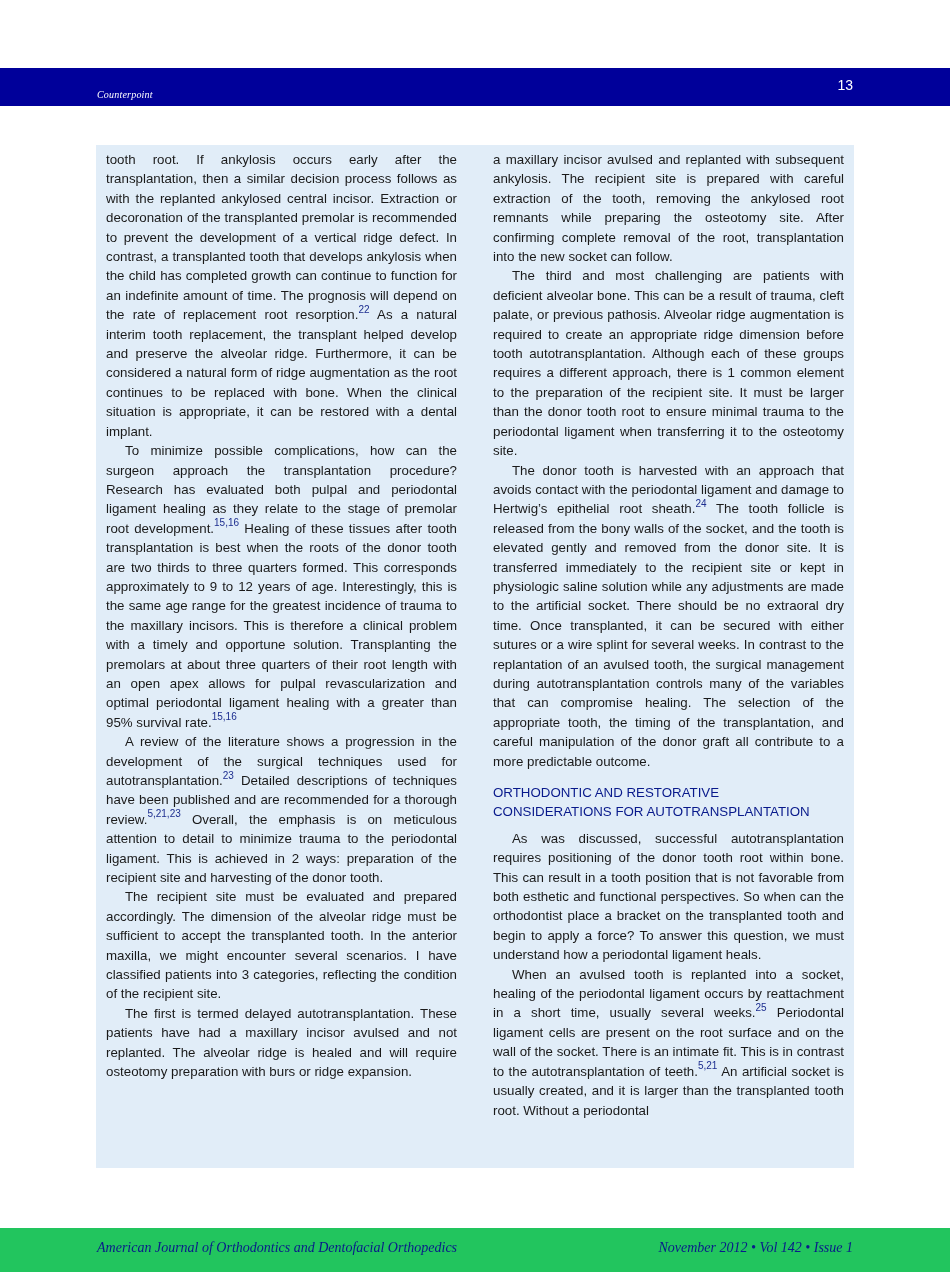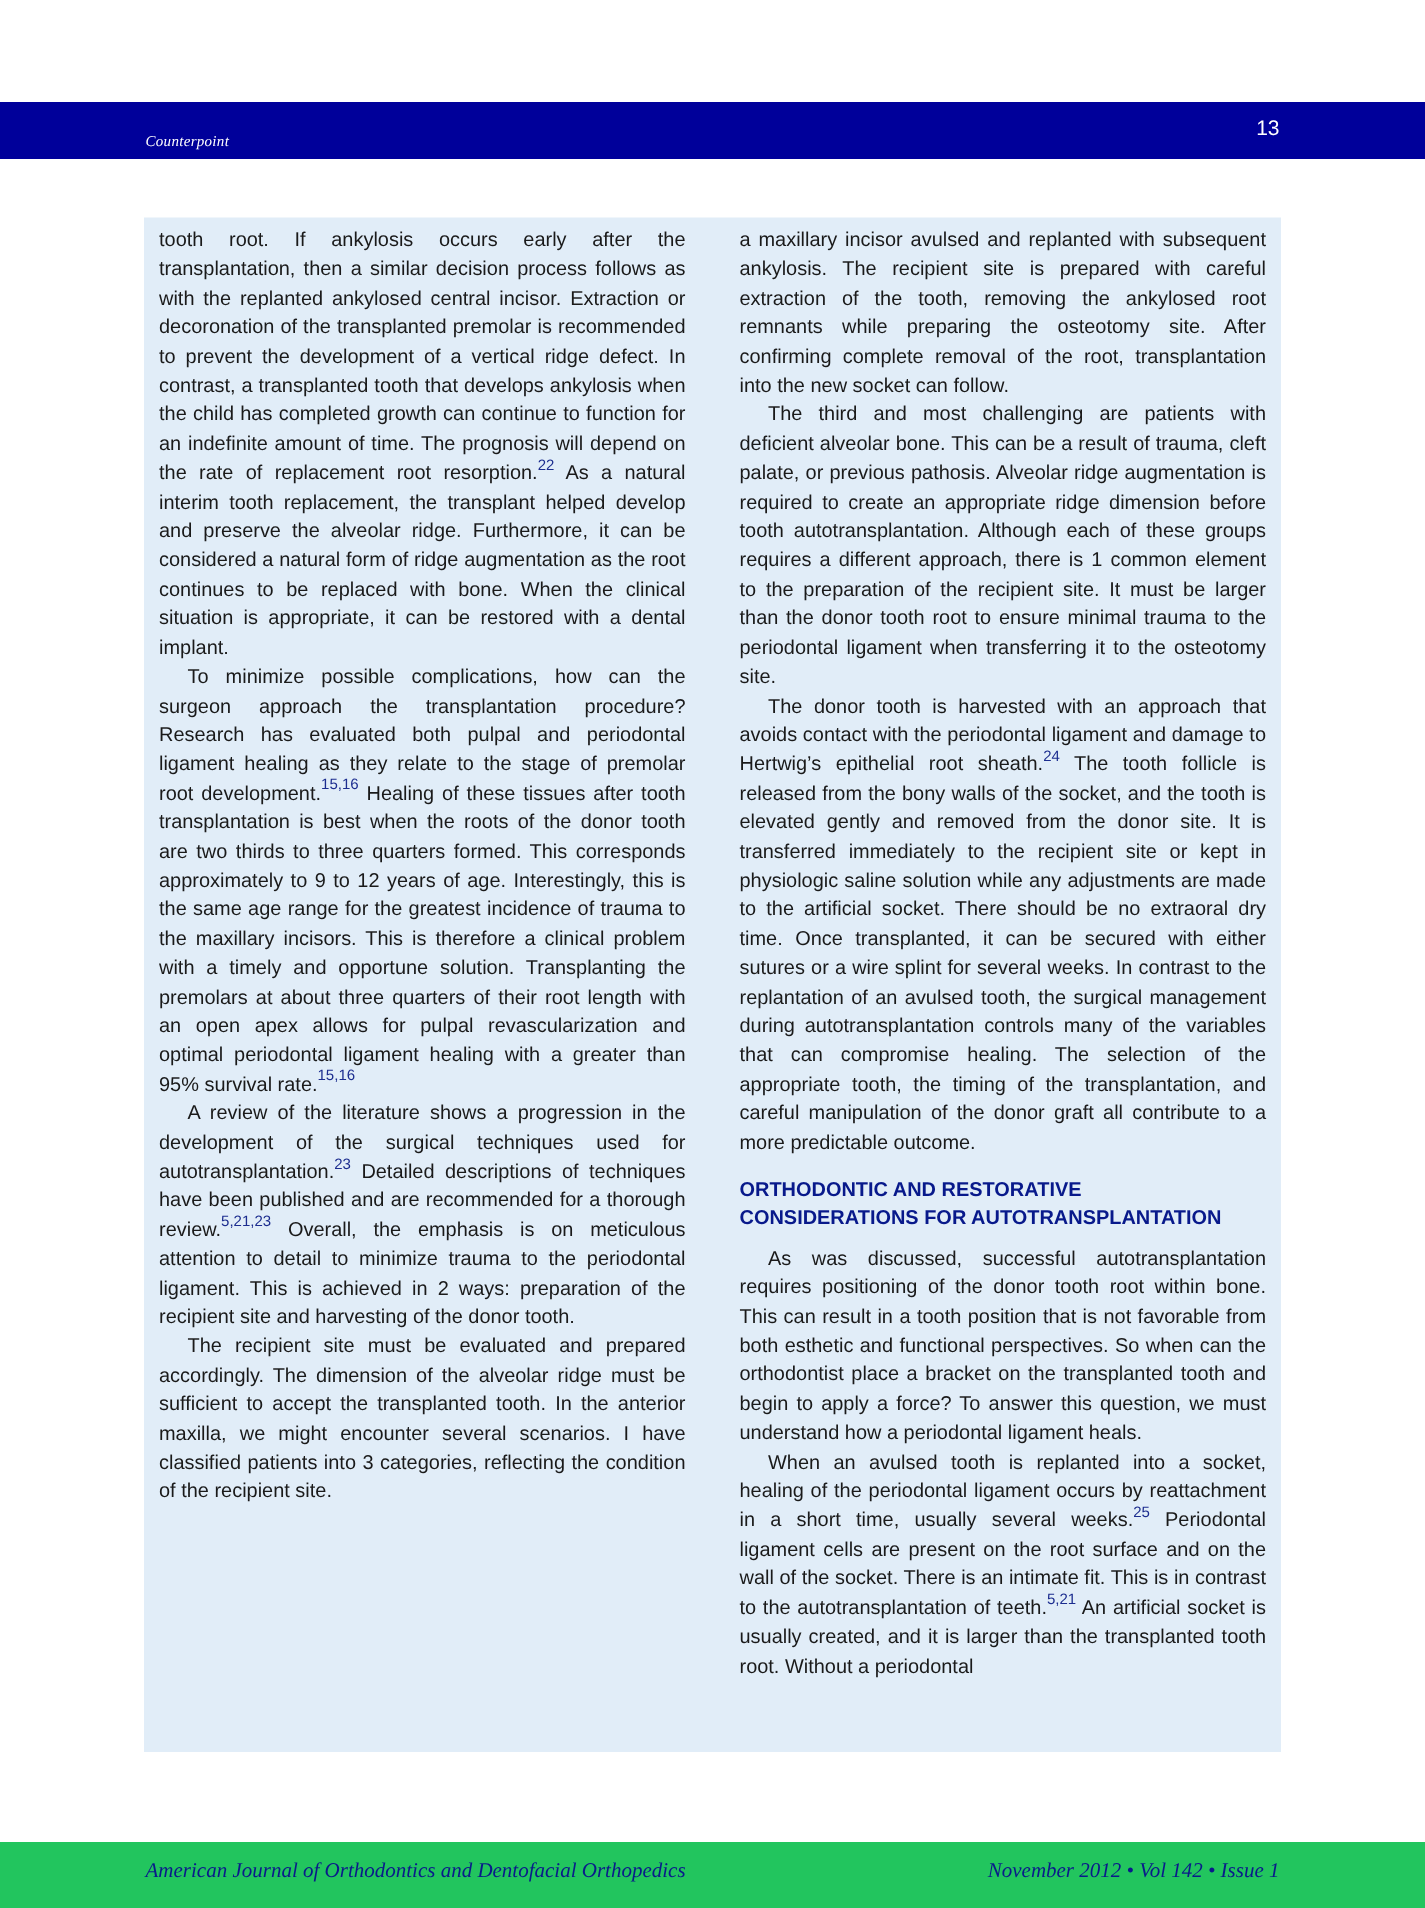--- a/index.html
+++ b/index.html
@@ -35,21 +35,21 @@
     .col.left { left: 10px; }
     .col.right { left: 397px; }
     .col p { margin: 0; text-indent: 0; }
     .col p.indent { text-indent: 19px; }
     .col sup {
       color: #1c2d8f; font-size: 10px; line-height: 0;
       vertical-align: super; position: relative; top: -1px;
     }
     .section-heading {
       font-family: "Liberation Sans", sans-serif;
-      font-weight: bold; font-size: 13.3px; line-height: 19.4px;
+      font-weight: normal; font-size: 13.3px; line-height: 19.4px;
       color: #08198b; text-align: left; margin: 12px 0 7px 0;
       letter-spacing: 0px;
     }
     .footer-bar {
       position: absolute; left: 0; top: 1228px; width: 950px; height: 52px;
       background: #22c55e;
     }
     .footer-journal {
       position: absolute; left: 97px; top: 12px;
       font-family: "Liberation Serif", "DejaVu Serif", serif;
@@ -68,20 +68,21 @@
   <span class="header-title">Counterpoint</span>
   <span class="header-page">13</span>
 </div>
 
 <div class="content-box">
   <div class="col left">
       <p><span>tooth root. If ankylosis occurs early after the transplantation, then a similar decision process follows as with the replanted ankylosed central incisor. Extraction or decoronation of the transplanted premolar is recommended to prevent the development of a vertical ridge defect. In contrast, a transplanted tooth that develops ankylosis when the child has completed growth can continue to function for an indefinite amount of time. The prognosis will depend on the rate of replacement root resorption.</span><sup>22</sup><span> As a natural interim tooth replacement, the transplant helped develop and preserve the alveolar ridge. Furthermore, it can be considered a natural form of ridge augmentation as the root continues to be replaced with bone. When the clinical situation is appropriate, it can be restored with a dental implant.</span></p>
       <p class="indent"><span>To minimize possible complications, how can the surgeon approach the transplantation procedure? Research has evaluated both pulpal and periodontal ligament healing as they relate to the stage of premolar root development.</span><sup>15,16</sup><span> Healing of these tissues after tooth transplantation is best when the roots of the donor tooth are two thirds to three quarters formed. This corresponds approximately to 9 to 12 years of age. Interestingly, this is the same age range for the greatest incidence of trauma to the maxillary incisors. This is therefore a clinical problem with a timely and opportune solution. Transplanting the premolars at about three quarters of their root length with an open apex allows for pulpal revascularization and optimal periodontal ligament healing with a greater than 95% survival rate.</span><sup>15,16</sup></p>
       <p class="indent"><span>A review of the literature shows a progression in the development of the surgical techniques used for autotransplantation.</span><sup>23</sup><span> Detailed descriptions of techniques have been published and are recommended for a thorough review.</span><sup>5,21,23</sup><span> Overall, the emphasis is on meticulous attention to detail to minimize trauma to the periodontal ligament. This is achieved in 2 ways: preparation of the recipient site and harvesting of the donor tooth.</span></p>
       <p class="indent"><span>The recipient site must be evaluated and prepared accordingly. The dimension of the alveolar ridge must be sufficient to accept the transplanted tooth. In the anterior maxilla, we might encounter several scenarios. I have classified patients into 3 categories, reflecting the condition of the recipient site.</span></p>
+      <p class="indent"><span>The first is termed delayed autotransplantation. These patients have had a maxillary incisor avulsed and not replanted. The alveolar ridge is healed and will require osteotomy preparation with burs or ridge expansion.</span></p>
     </div>
   <div class="col right">
     <div>
         <p><span>a maxillary incisor avulsed and replanted with subsequent ankylosis. The recipient site is prepared with careful extraction of the tooth, removing the ankylosed root remnants while preparing the osteotomy site. After confirming complete removal of the root, transplantation into the new socket can follow.</span></p>
         <p class="indent"><span>The third and most challenging are patients with deficient alveolar bone. This can be a result of trauma, cleft palate, or previous pathosis. Alveolar ridge augmentation is required to create an appropriate ridge dimension before tooth autotransplantation. Although each of these groups requires a different approach, there is 1 common element to the preparation of the recipient site. It must be larger than the donor tooth root to ensure minimal trauma to the periodontal ligament when transferring it to the osteotomy site.</span></p>
         <p class="indent"><span>The donor tooth is harvested with an approach that avoids contact with the periodontal ligament and damage to Hertwig’s epithelial root sheath.</span><sup>24</sup><span> The tooth follicle is released from the bony walls of the socket, and the tooth is elevated gently and removed from the donor site. It is transferred immediately to the recipient site or kept in physiologic saline solution while any adjustments are made to the artificial socket. There should be no extraoral dry time. Once transplanted, it can be secured with either sutures or a wire splint for several weeks. In contrast to the replantation of an avulsed tooth, the surgical management during autotransplantation controls many of the variables that can compromise healing. The selection of the appropriate tooth, the timing of the transplantation, and careful manipulation of the donor graft all contribute to a more predictable outcome.</span></p>
       </div>
     <div class="section-heading">
       <div>ORTHODONTIC AND RESTORATIVE</div>
       <div>CONSIDERATIONS FOR AUTOTRANSPLANTATION</div>

